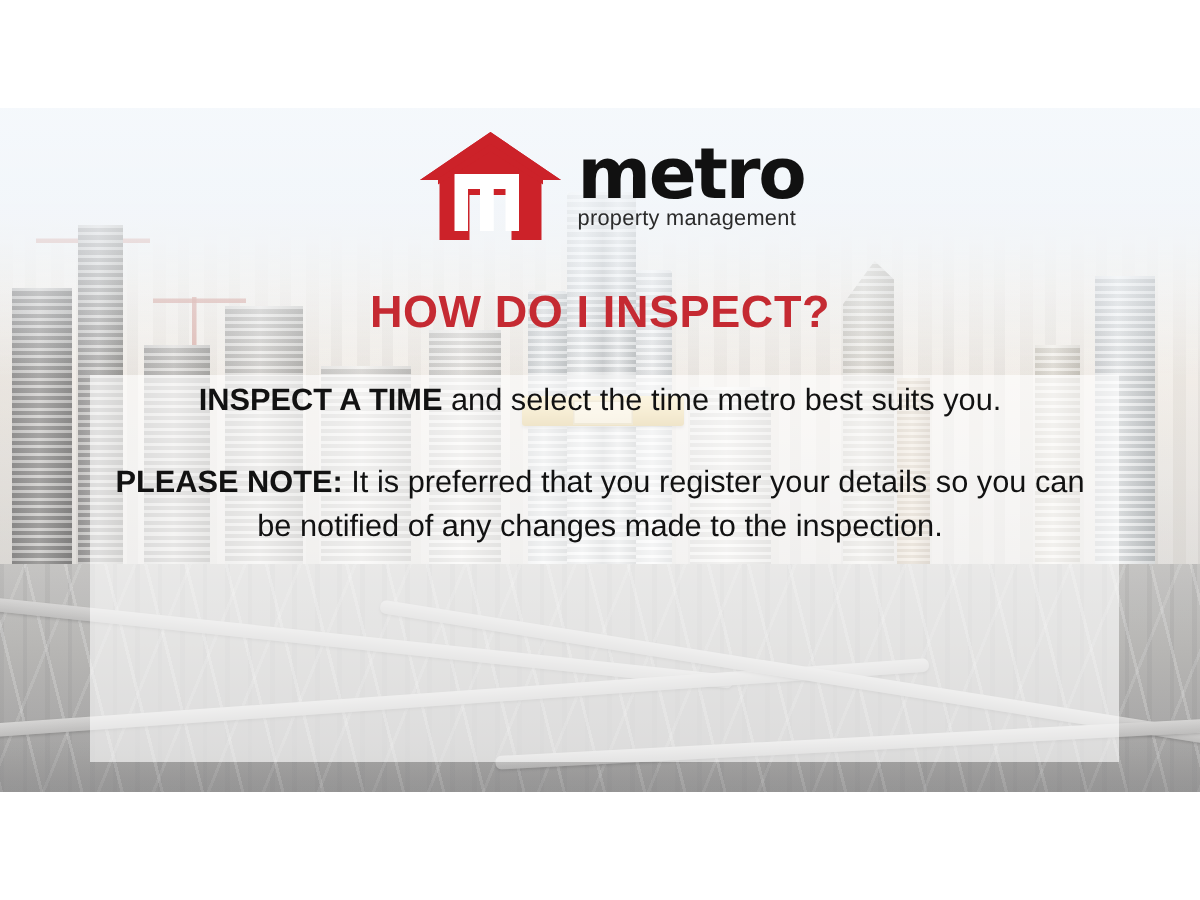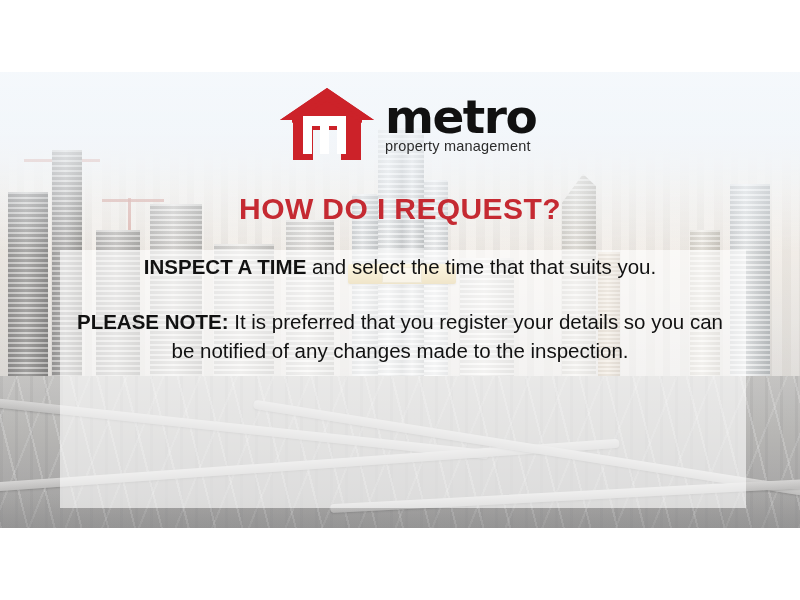--- a/index.html
+++ b/index.html
@@ -283,24 +283,24 @@
         <path d="M41 40 L41 68 L50 68 L50 40 Z" fill="#ffffff"></path>
         <path d="M13 33 L48 10 L83 33 L83 37 L48 15 L13 37 Z" fill="#cc2229"></path>
       </svg>
     </div>
     <div class="logo-word">
       <div class="logo-name">metro</div>
       <div class="logo-tag">property management</div>
     </div>
   </div>
 
-  <div class="headline">HOW DO I REQUEST?</div>
+  <div class="headline">HOW DO I INSPECT?</div>
 
   <div class="body-copy">
     <p class="para para-1">
-      <span class="strong">INSPECT A TIME</span><span> and select the time that that suits you.</span>
+      <span class="strong">INSPECT A TIME</span><span> and select the time metro best suits you.</span>
     </p>
     <p class="para para-2">
       <span class="strong">PLEASE NOTE:</span><span> It is preferred that you register your details so you can be notified of any changes made to the inspection.</span>
     </p>
   </div>
 
 </div>
 
 </body></html>

